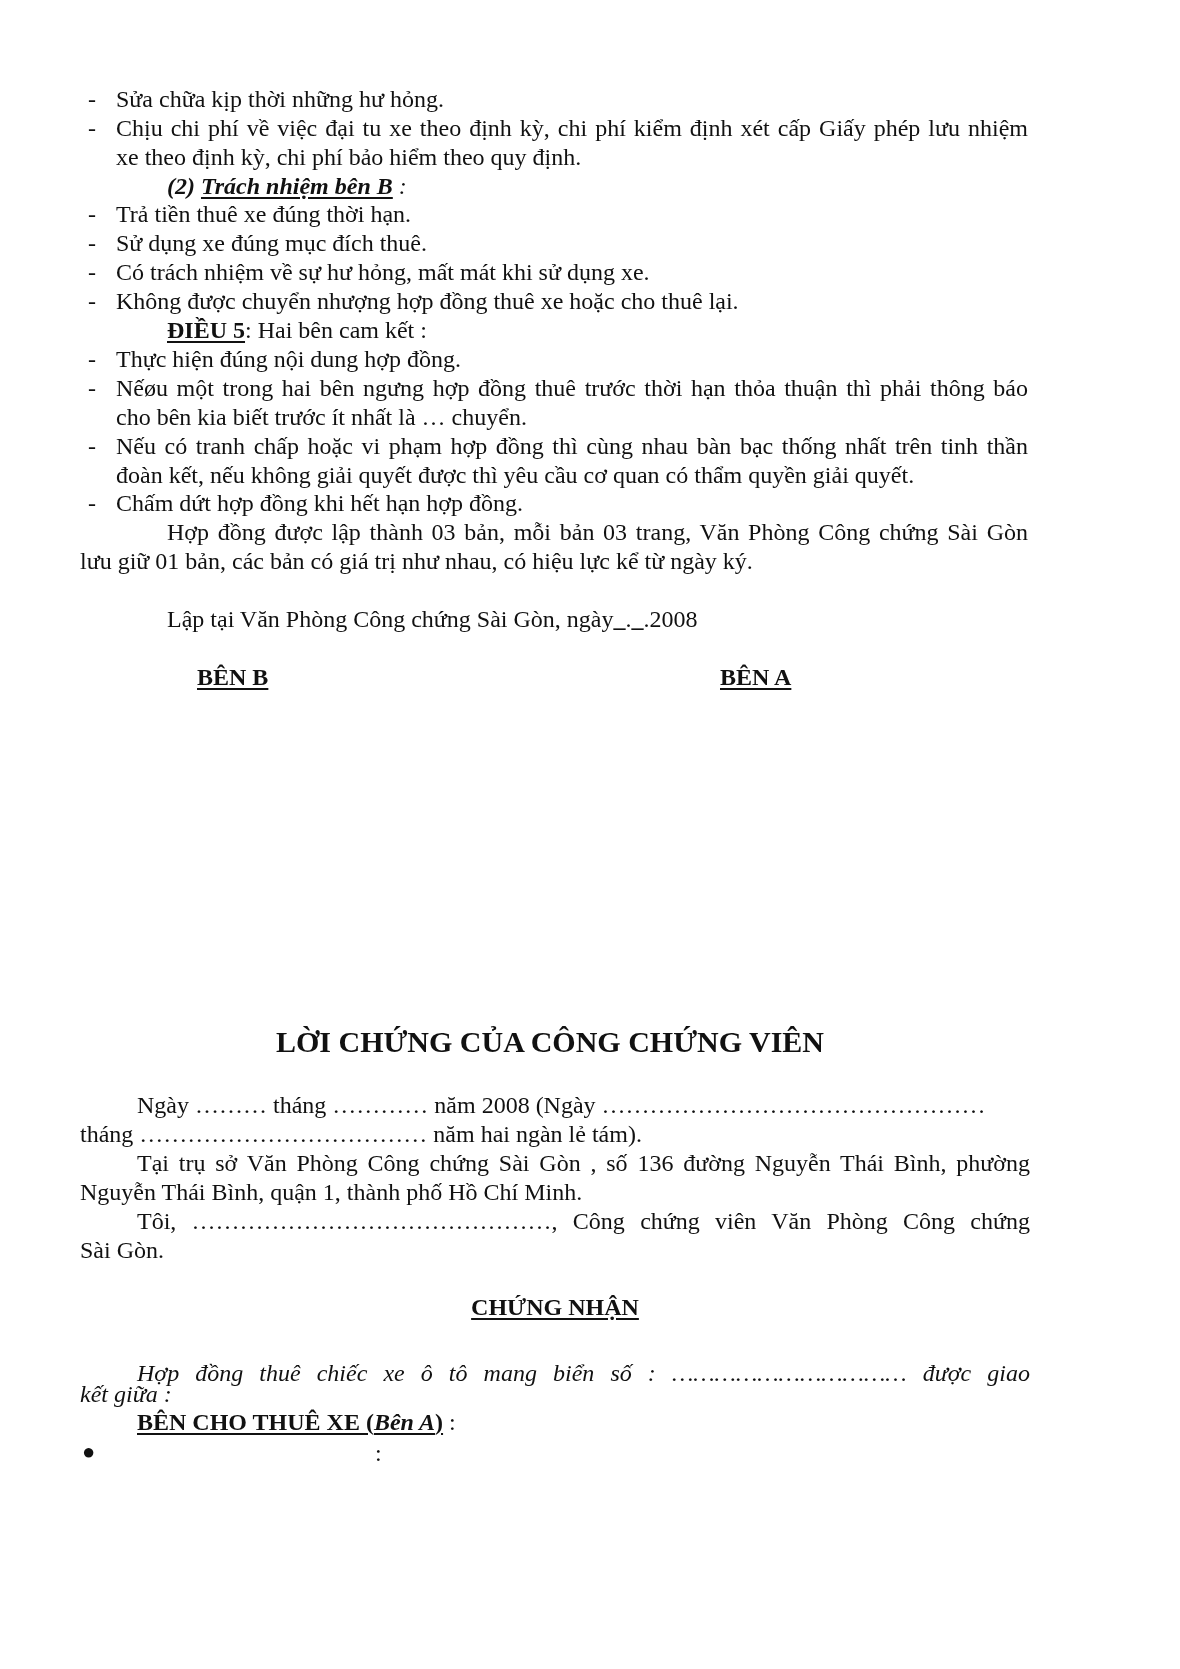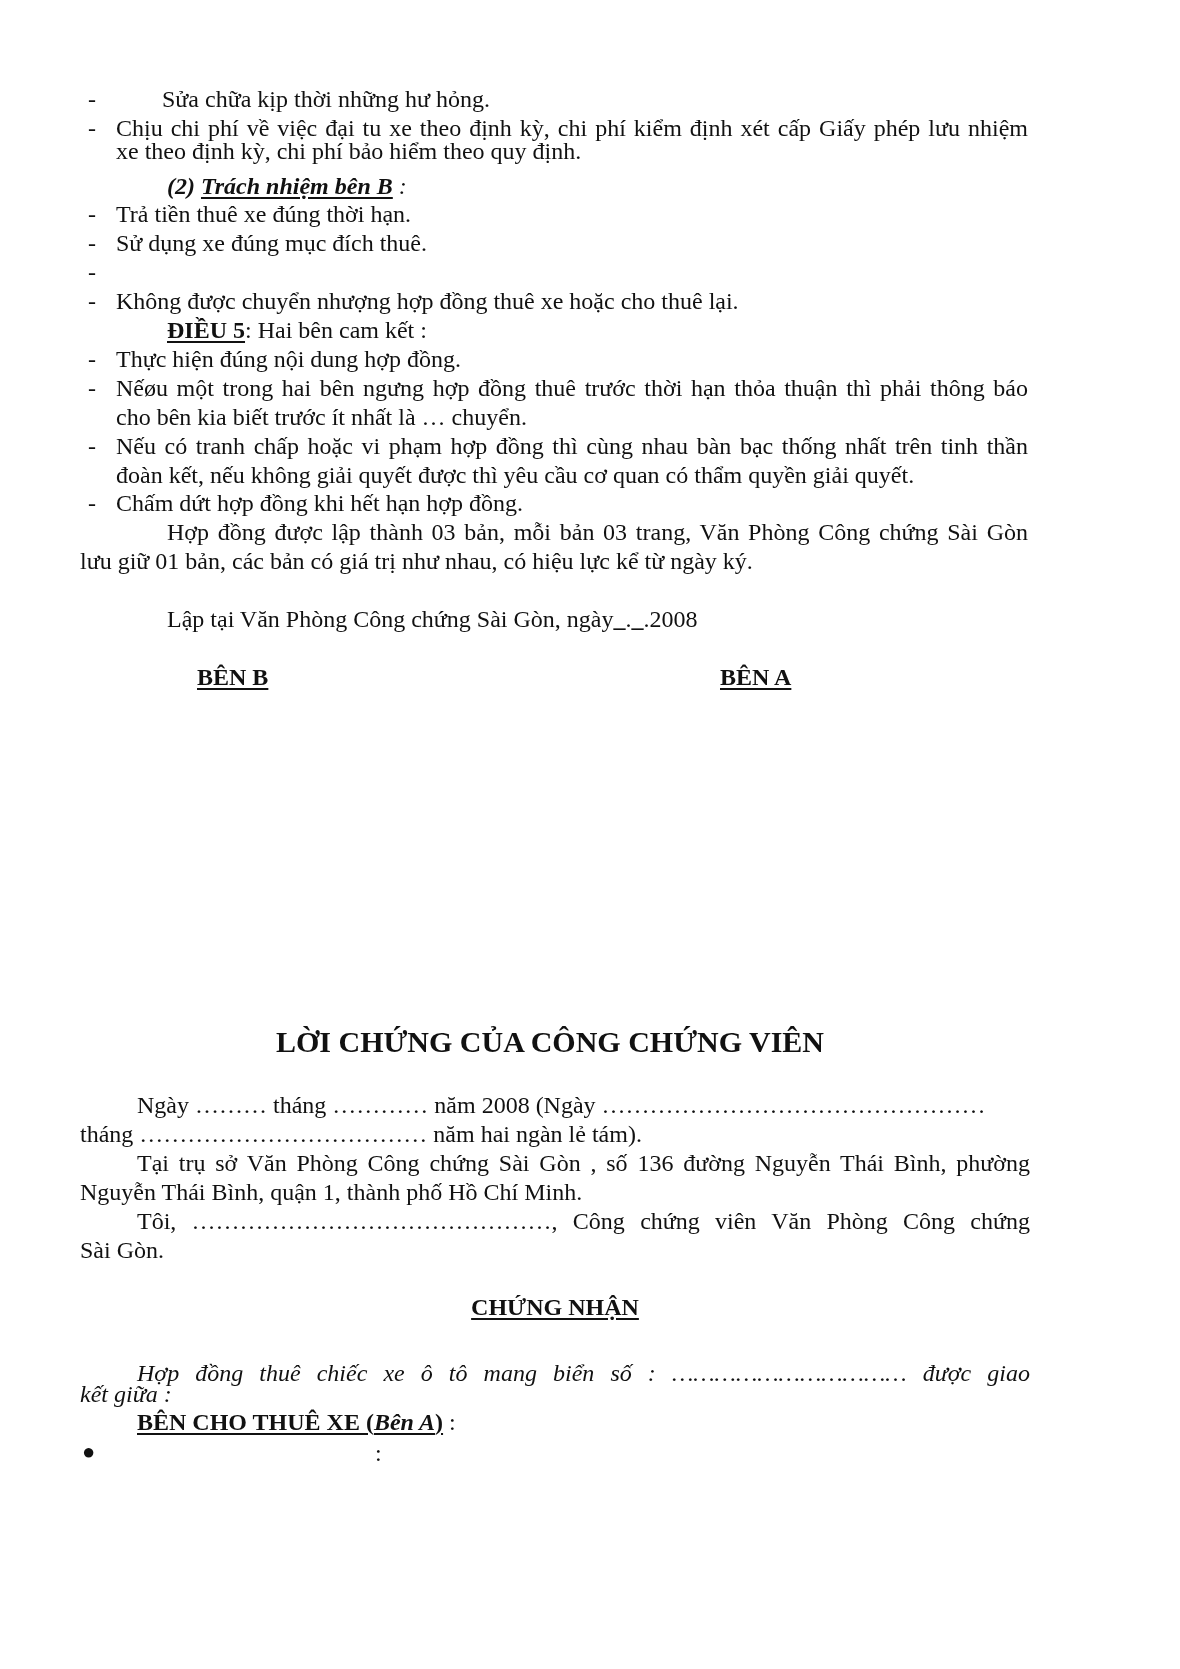--- a/index.html
+++ b/index.html
@@ -18,37 +18,38 @@
     .u { text-decoration: underline; text-underline-offset: 3px; }
     .title { font-size: 30px; font-weight: bold; }
     .bullet-dot { position: absolute; left: 82px; font-size: 22px; }
   </style>
 </head>
 <body>
 
 <div class="page">
 
   <span class="line dash" style="top:84px;">-</span>
-  <span class="line" style="top:84px; left:116px;margin-left:46px;">Sửa chữa kịp thời những hư hỏng.</span>
+  <span class="line" style="top:84px; left:116px;">Sửa chữa kịp thời những hư hỏng.</span>
 
   <span class="line dash" style="top:113px;">-</span>
   <span class="line just" style="top:113px; left:116px; width:912px;">Chịu chi phí về việc đại tu xe theo định kỳ, chi phí kiểm định xét cấp Giấy phép lưu nhiệm</span>
-  <span class="line" style="top:136px; left:116px;">xe theo định kỳ, chi phí bảo hiểm theo quy định.</span>
+  <span class="line" style="top:142px; left:116px;">xe theo định kỳ, chi phí bảo hiểm theo quy định.</span>
 
   <span class="line b i" style="top:171px; left:167px;">
     <span>(2)</span>
     <span class="u">Trách nhiệm bên B</span>
     <span style="font-weight:normal;">:</span>
   </span>
 
   <span class="line dash" style="top:199px;">-</span>
   <span class="line" style="top:199px; left:116px;">Trả tiền thuê xe đúng thời hạn.</span>
   <span class="line dash" style="top:228px;">-</span>
   <span class="line" style="top:228px; left:116px;">Sử dụng xe đúng mục đích thuê.</span>
   <span class="line dash" style="top:257px;">-</span>
+  <span class="line" style="top:257px; left:116px;">Có trách nhiệm về sự hư hỏng, mất mát khi sử dụng xe.</span>
   <span class="line dash" style="top:286px;">-</span>
   <span class="line" style="top:286px; left:116px;">Không được chuyển nhượng hợp đồng thuê xe hoặc cho thuê lại.</span>
 
   <span class="line" style="top:315px; left:167px;">
     <span class="b u">ĐIỀU 5</span><span>: Hai bên cam kết :</span>
   </span>
 
   <span class="line dash" style="top:344px;">-</span>
   <span class="line" style="top:344px; left:116px;">Thực hiện đúng nội dung hợp đồng.</span>
 

